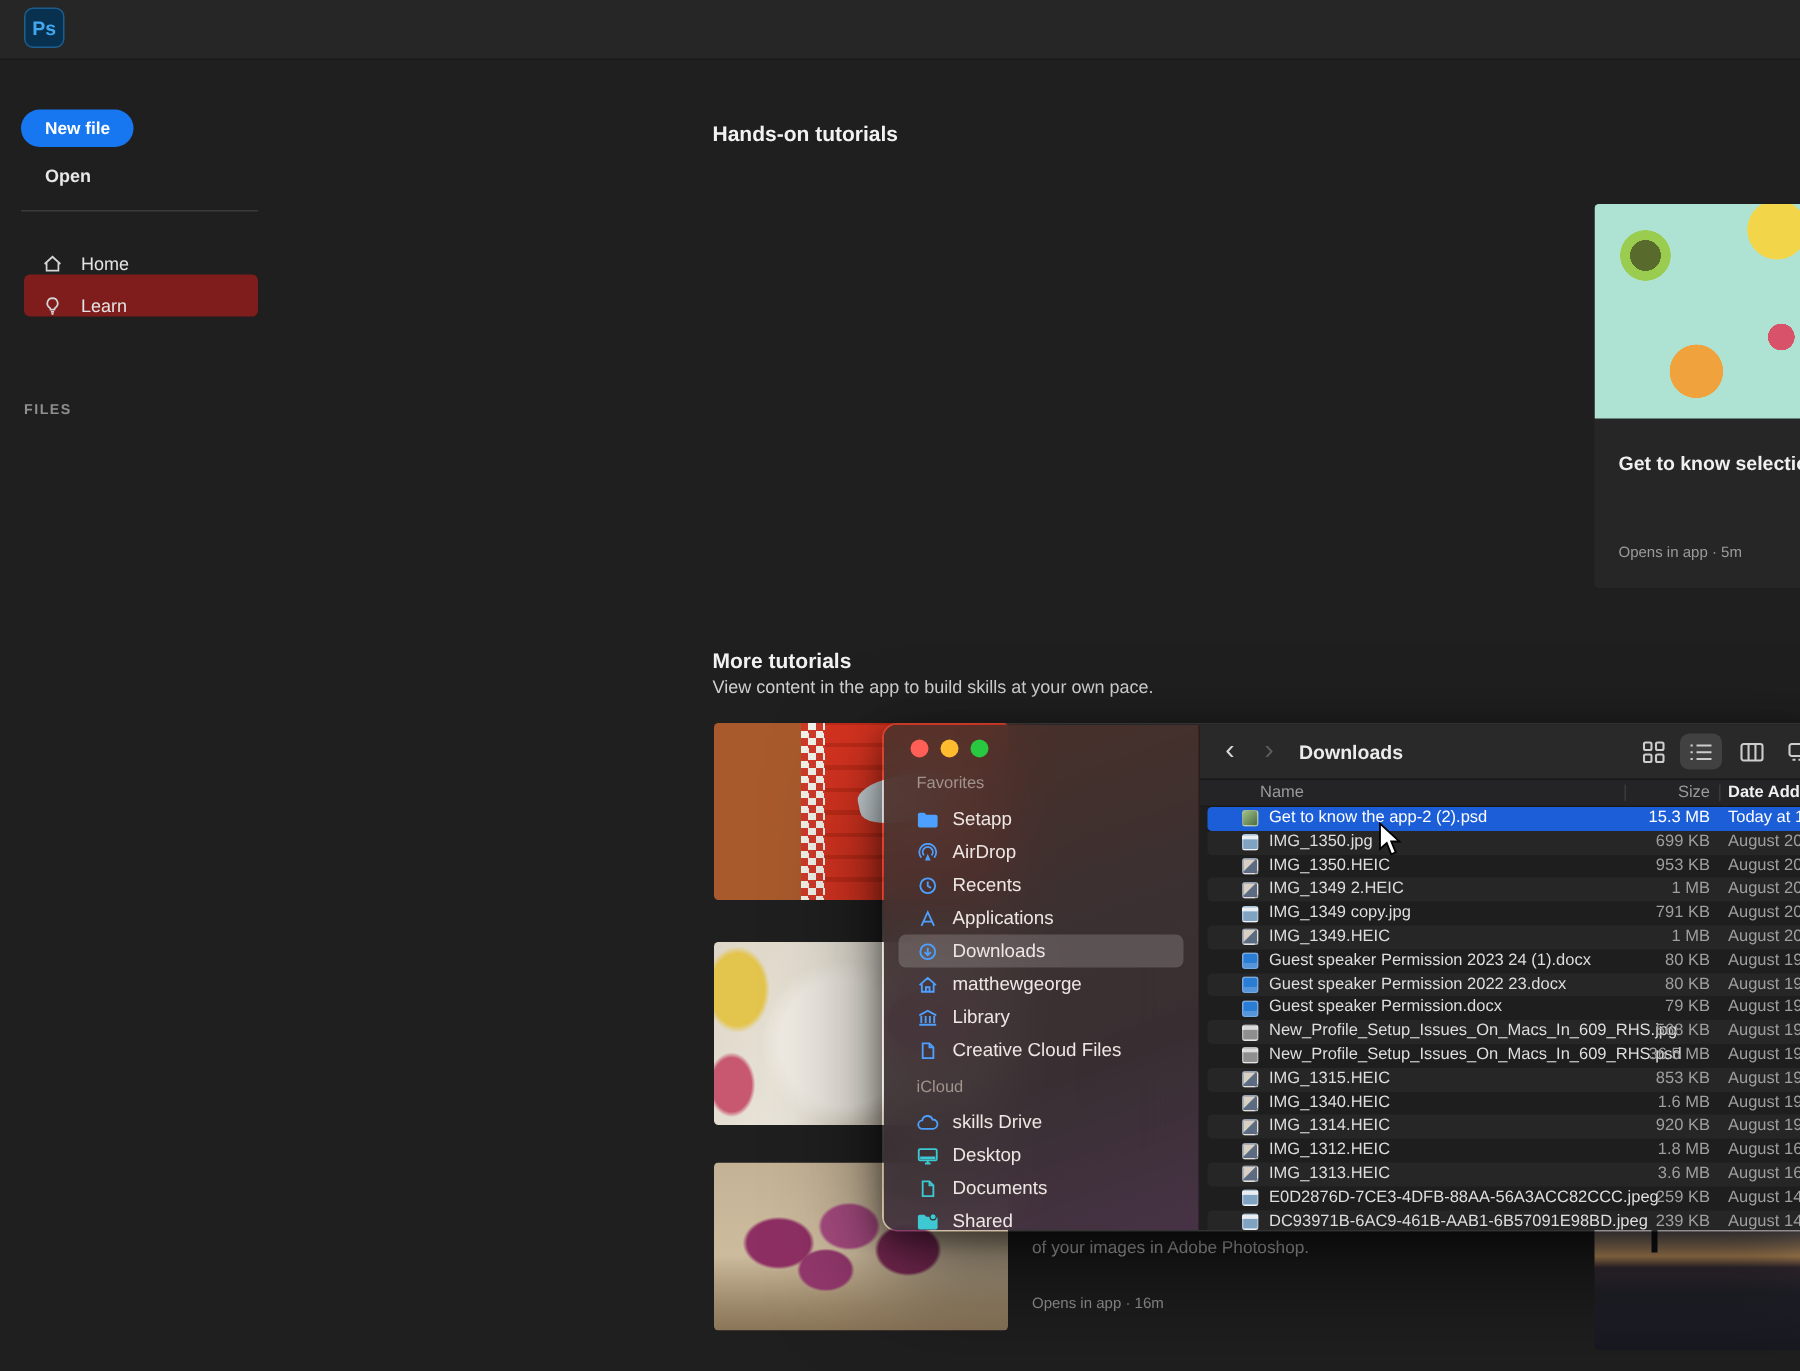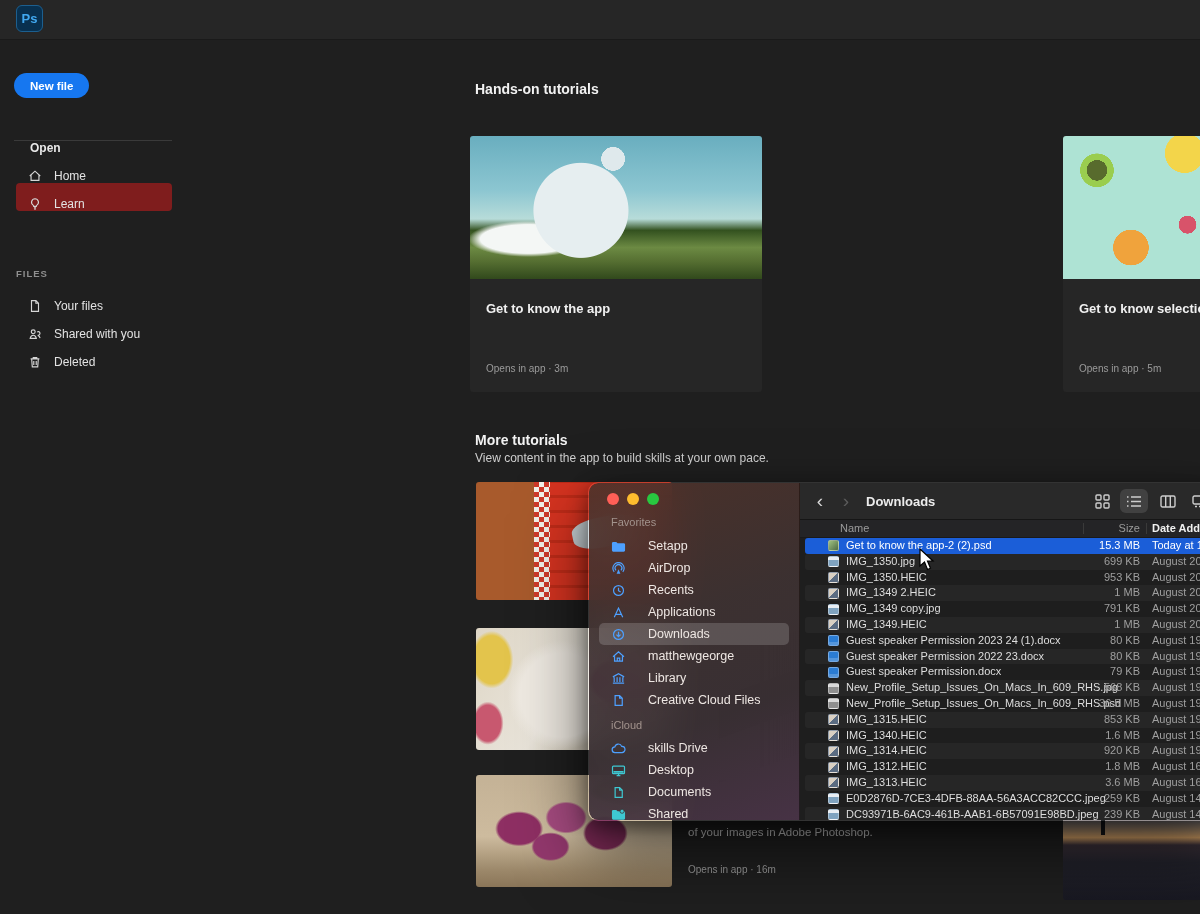--- a/index.html
+++ b/index.html
@@ -11,21 +11,21 @@
   .topbar { position:absolute; left:0; top:0; width:100%; height:40px; background:#262626; border-bottom:1px solid #1a1a1a; }
   .ps-logo { position:absolute; left:16px; top:5px; width:27px; height:27px; border-radius:6px;
     background:#08304f; border:1px solid #1c5f8f; color:#41a8f0; font-weight:bold; font-size:13px;
     display:flex; align-items:center; justify-content:center; }
 
   
   .ps-side { position:absolute; left:0; top:41px; width:180px; bottom:0; }
   .btn-newfile { position:absolute; left:14px; top:32px; height:25px; padding:0 16px; border:none;
     border-radius:13px; background:#1677f0; color:#fff; font-size:11.5px; font-weight:bold; cursor:pointer; }
   .btn-open { position:absolute; left:30px; top:69px; background:none; border:none; color:#e8e8e8;
-    font-size:12px; font-weight:bold; cursor:pointer;margin-top:31px; }
+    font-size:12px; font-weight:bold; cursor:pointer; }
   .ps-divider { position:absolute; left:14px; top:99px; width:158px; height:1px; background:#3a3a3a; }
   .ps-nav { position:absolute; left:16px; top:114px; width:156px; }
   .ps-nav-item { display:flex; align-items:flex-end; gap:12px; height:28px; padding-left:12px;
     color:#e3e3e3; font-size:12px; border-radius:4px; cursor:pointer; }
   .ps-nav-item.sel { background:#7f1d1d; }
   .ps-nav-item svg { width:14px; height:14px; fill:none; stroke:#d6d6d6; stroke-width:1.3; flex:0 0 auto; }
   .ps-files-h { position:absolute; left:16px; top:227px; color:#8f8f8f; font-size:9.5px; font-weight:bold; letter-spacing:1px; }
   .ps-nav2 { position:absolute; left:16px; top:244px; width:156px; }
 
   
@@ -99,21 +99,21 @@
   .finder { position:absolute; left:588px; top:482px; width:640px; height:339px; border-radius:10px;
     overflow:hidden; display:flex; box-shadow:0 30px 70px rgba(0,0,0,.6), 0 6px 20px rgba(0,0,0,.45);
     border:1px solid rgba(255,255,255,.09); }
   .f-side { position:relative; width:211px; flex:0 0 211px;
     background:linear-gradient(160deg, rgba(78,50,42,.93) 0%, rgba(62,50,50,.93) 40%, rgba(58,48,52,.94) 68%, rgba(74,52,72,.93) 100%);
     backdrop-filter:blur(20px) saturate(1.3); border-right:1px solid rgba(0,0,0,.4); }
   .tlights { position:absolute; left:18px; top:10px; display:flex; gap:8px; }
   .tl { width:12px; height:12px; border-radius:50%; }
   .fs-label { position:absolute; left:22px; color:#a2938d; font-size:11px; }
   .fs-list { position:absolute; left:10px; right:10px; }
-  .fs-item { display:flex; align-items:center; gap:22px; height:22px; padding-left:12px; border-radius:5px;
+  .fs-item { display:flex; align-items:center; gap:9px; height:22px; padding-left:12px; border-radius:5px;
     color:#eee7e3; font-size:12.5px; white-space:nowrap; overflow:hidden; cursor:pointer; }
   .fs-item.sel { background:rgba(255,255,255,.17); }
   .fs-ico { width:15px; height:13px; flex:0 0 auto; display:flex; align-items:center; }
   .fs-ico svg { width:15px; height:13px; }
   .tint-blue { color:#4da0ff; } .tint-teal { color:#3ec8d2; }
 
   .f-main { position:relative; flex:1; background:#1e1e1e; }
   .f-toolbar { position:absolute; left:0; top:0; right:0; height:37px; background:#292929; border-bottom:1px solid #161616; }
   .f-nav-btn { position:absolute; top:8px; width:20px; height:20px; background:none; border:none;
     font-size:19px; line-height:18px; color:#d8d8d8; cursor:pointer; }
@@ -171,50 +171,24 @@
       <div class="ps-nav-item sel">
         <svg viewBox="0 0 16 16">
             <path d="M8 2a4 4 0 0 1 2.2 7.3c-.5.4-.7.9-.7 1.4H6.5c0-.5-.2-1-.7-1.4A4 4 0 0 1 8 2z M6.8 12.5h2.4 M7.2 14h1.6"></path>
           </svg>
         <span>Learn</span>
       </div>
     </nav>
 
     <div class="ps-files-h">FILES</div>
 
-    <nav class="ps-nav2">
-      <div class="ps-nav-item">
-        <svg viewBox="0 0 16 16">
-            <path d="M4 1.8h5l3 3v9.4H4z M9 1.8v3h3"></path>
-          </svg>
-        <span>Your files</span>
-      </div>
-      <div class="ps-nav-item">
-        <svg viewBox="0 0 16 16">
-            <circle cx="6" cy="5.5" r="2.2"></circle>
-            <path d="M2.5 13c.4-2.4 1.8-3.6 3.5-3.6S9.1 10.6 9.5 13z M10.5 5.8a1.9 1.9 0 1 1 1.4 3.3 M11 9.6c1.6.2 2.5 1.4 2.8 3.2"></path>
-          </svg>
-        <span>Shared with you</span>
-      </div>
-      <div class="ps-nav-item">
-        <svg viewBox="0 0 16 16">
-            <path d="M3 4.5h10 M6 4.5V3h4v1.5 M4.2 4.5l.7 9h6.2l.7-9 M6.6 6.8v4.5 M9.4 6.8v4.5"></path>
-          </svg>
-        <span>Deleted</span>
-      </div>
-    </nav>
   </aside>
 
   <h2 class="h-title" style="left:475px; top:81px;">Hands-on tutorials</h2>
 
-  <div class="card" style="left:470px; width:292px;">
-    <div class="card-art art-giraffes"></div>
-    <div class="card-title">Get to know the app</div>
-    <div class="card-meta">Opens in app  ·  3m</div>
-  </div>
   <div class="card" style="left:1063px; width:283px;">
     <div class="card-art art-fruits"></div>
     <div class="card-title">Get to know selections</div>
     <div class="card-meta">Opens in app  ·  5m</div>
   </div>
 
   <h2 class="h-title" style="left:475px; top:432px;">More tutorials</h2>
   <p class="h-sub" style="left:475px; top:451px;">View content in the app to build skills at your own pace.</p>
 
   <div class="thumb art-collage" style="top:482px; height:118px;"></div>

